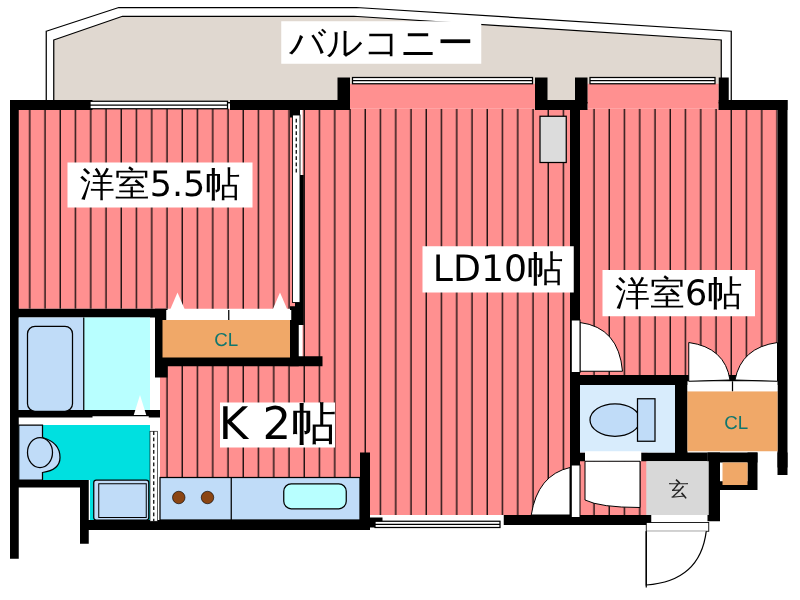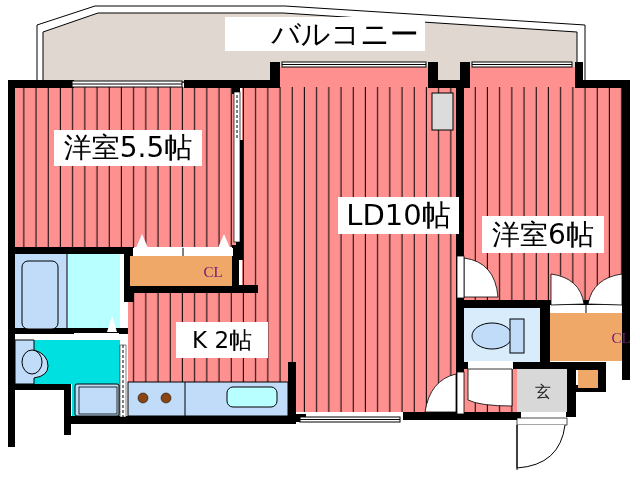--- a/index.html
+++ b/index.html
@@ -1,24 +1,24 @@
 <!DOCTYPE html>
 <html><head>
 <meta charset="utf-8">
 <style>
   html, body { margin: 0; padding: 0; background: #ffffff; }
   body { width: 640px; height: 480px; overflow: hidden; position: relative; font-family: "DejaVu Sans", sans-serif; }
   #plan { position: absolute; left: 0; top: 0; width: 640px; height: 480px; }
   .label { position: absolute; background: #ffffff; color: #000; white-space: nowrap; line-height: 1; display: flex; align-items: center; justify-content: center; }
-  .lbl-balcony { left: 225px; top: 17px; width: 160px; height: 34px; font-size: 29px; padding-left: 40px; }
+  .lbl-balcony { left: 225px; top: 17px; width: 160px; height: 34px; font-size: 29px; }
   .lbl-room55 { left: 54px; top: 130px; width: 148px; height: 36px; font-size: 28px; }
   .lbl-ld { left: 290px; top: 197px; width: 121px; height: 37px; font-size: 29px; margin-left: 48px; }
   .lbl-room6 { left: 482px; top: 172px; width: 122px; height: 37px; font-size: 28px; margin-top: 44px; }
-  .lbl-k { left: 176px; top: 322px; width: 92px; height: 36px; font-size: 23px; }
-  .cl { position: absolute; background: transparent; font-size: 15px; color: #701a75; font-family: Liberation Serif, serif; display: flex; align-items: center; justify-content: center; padding-left: 32px; }
+  .lbl-k { left: 176px; top: 322px; width: 92px; height: 36px; font-size: 36px; }
+  .cl { position: absolute; background: transparent; font-size: 15px; color: #0f766e; font-family: Liberation Sans, sans-serif; display: flex; align-items: center; justify-content: center; }
   .cl-1 { left: 130px; top: 257px; width: 102px; height: 30px; }
   .cl-2 { left: 550px; top: 316px; width: 78px; height: 44px; }
   .genkan { position: absolute; left: 518px; top: 372px; width: 50px; height: 40px; font-size: 16px; color: #222; display:flex; align-items:center; justify-content:center; font-family: "DejaVu Serif", serif; }
 </style>
 </head>
 <body>
 
 <svg id="plan" viewBox="0 0 640 480" xmlns="http://www.w3.org/2000/svg">
   <defs>
     <pattern id="stripes" x="0" y="0" width="12.2" height="10" patternUnits="userSpaceOnUse">

